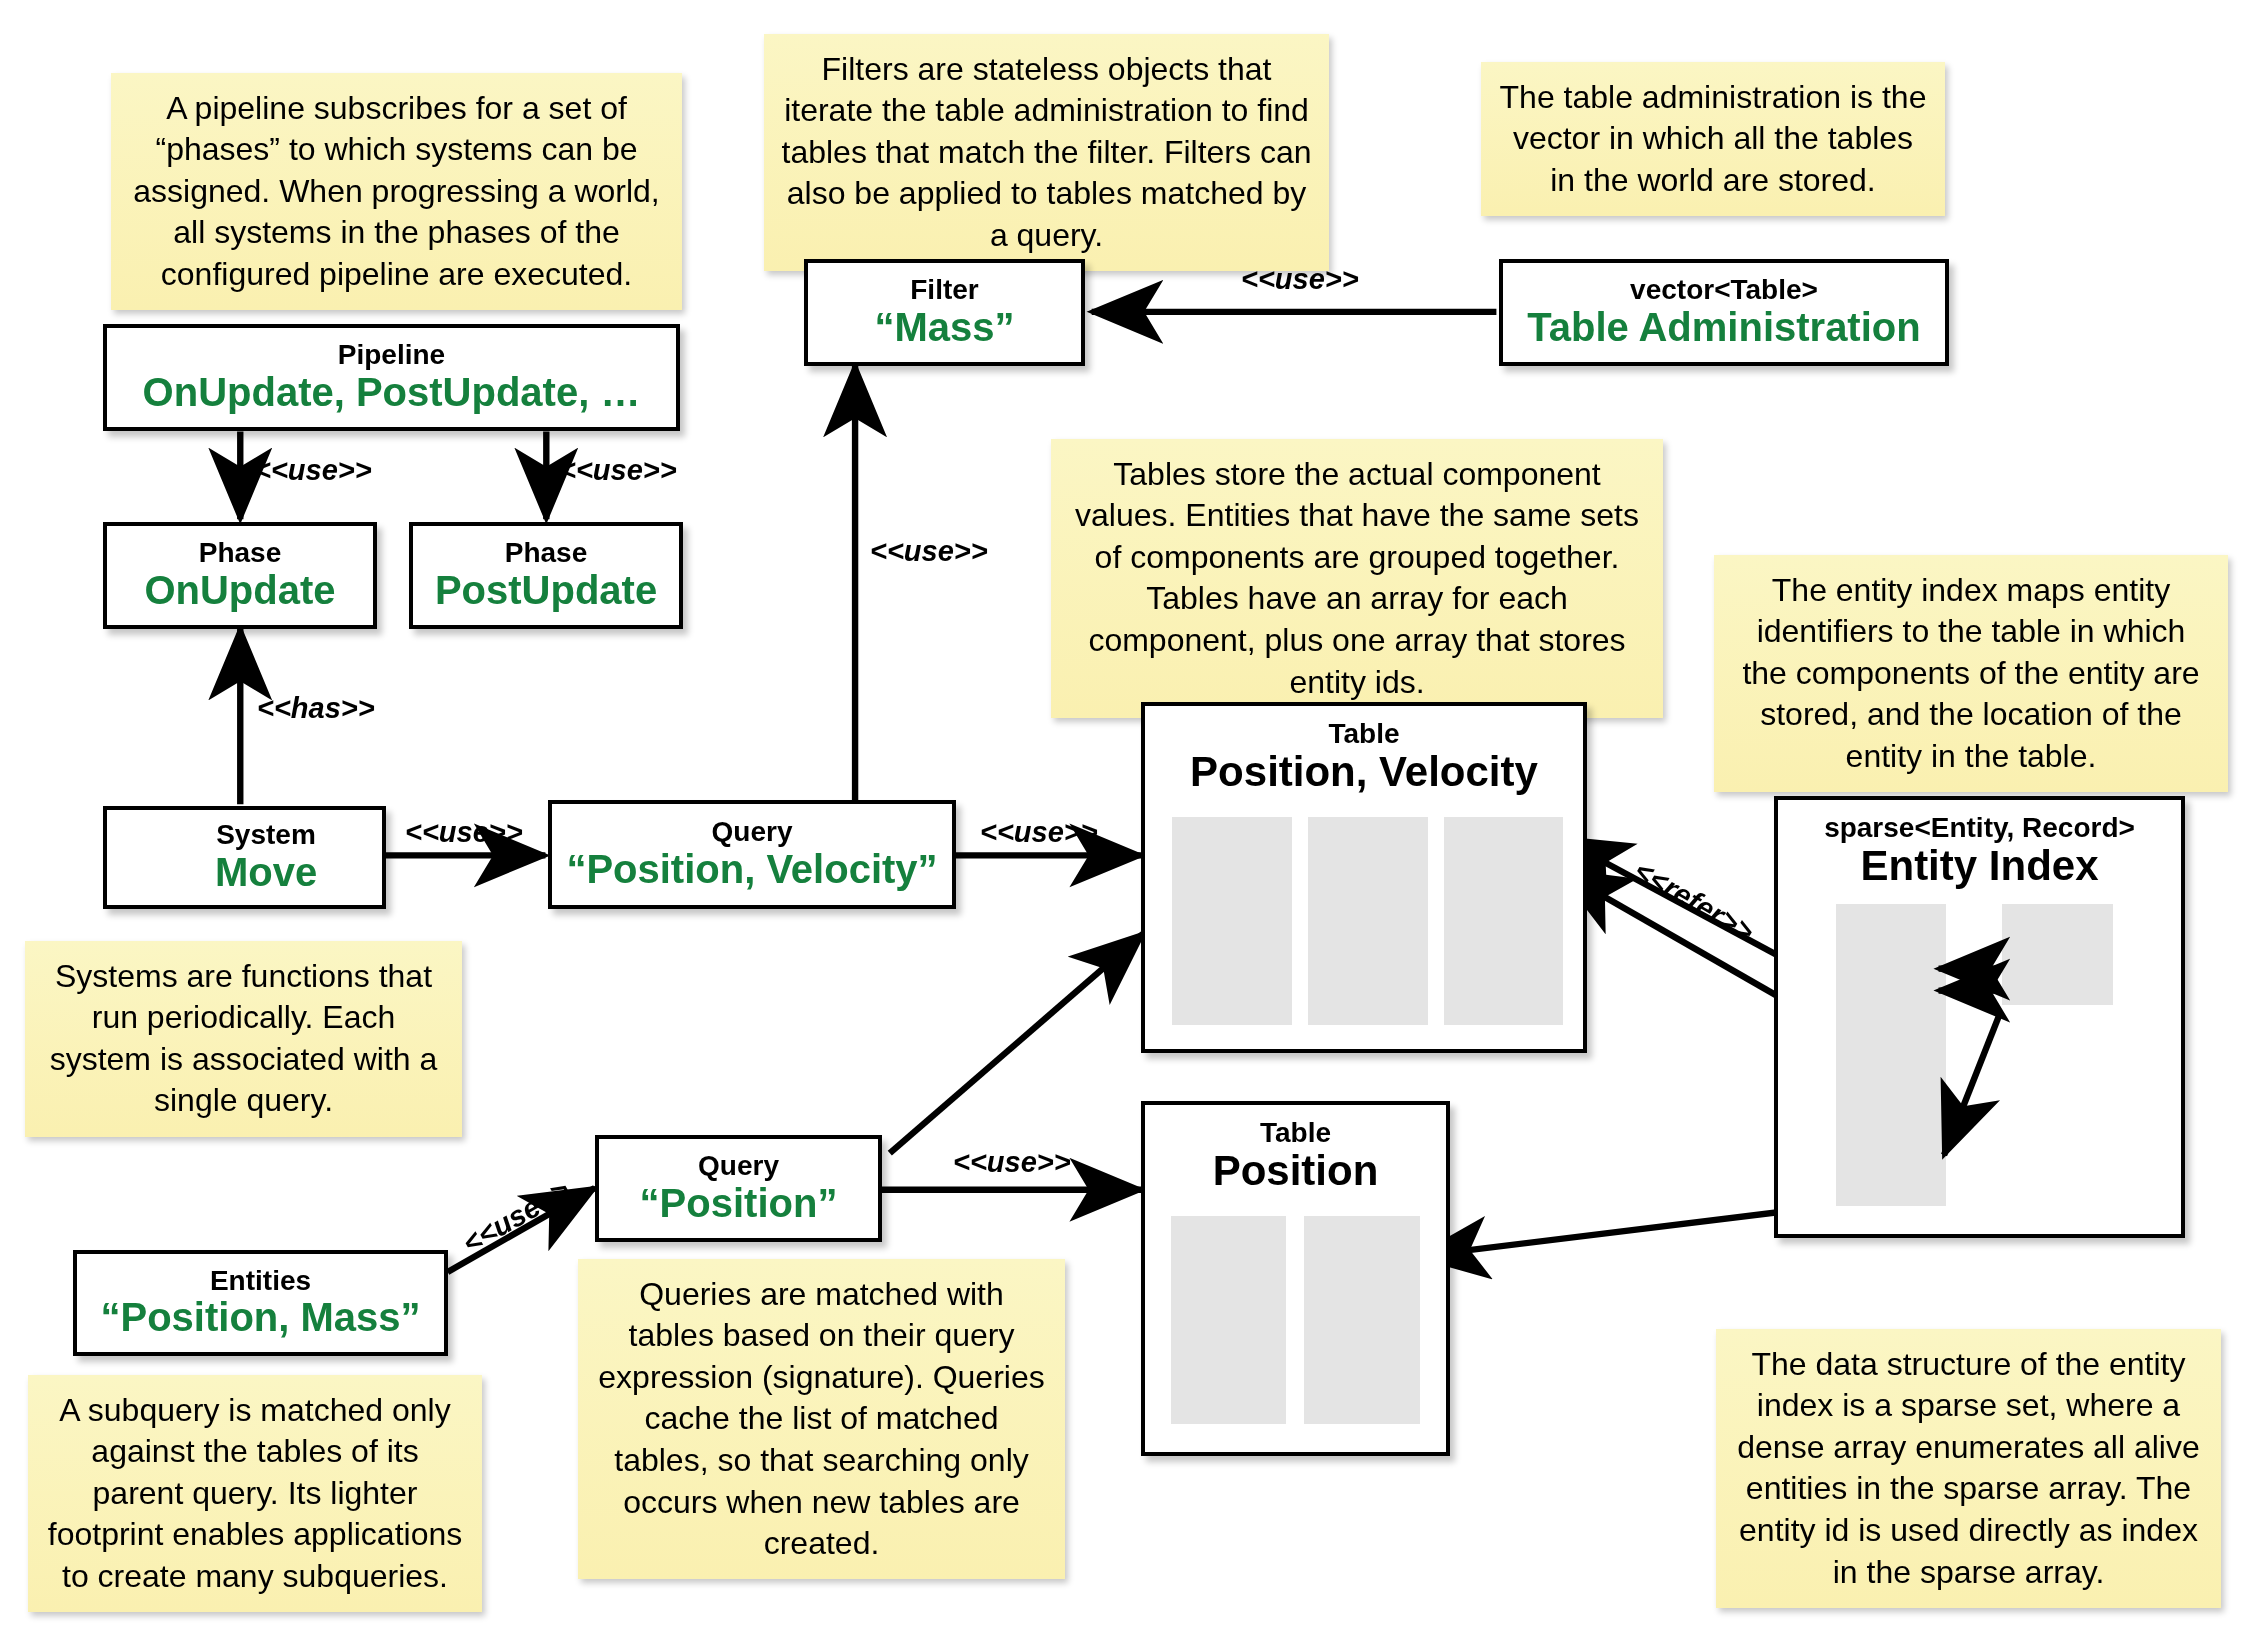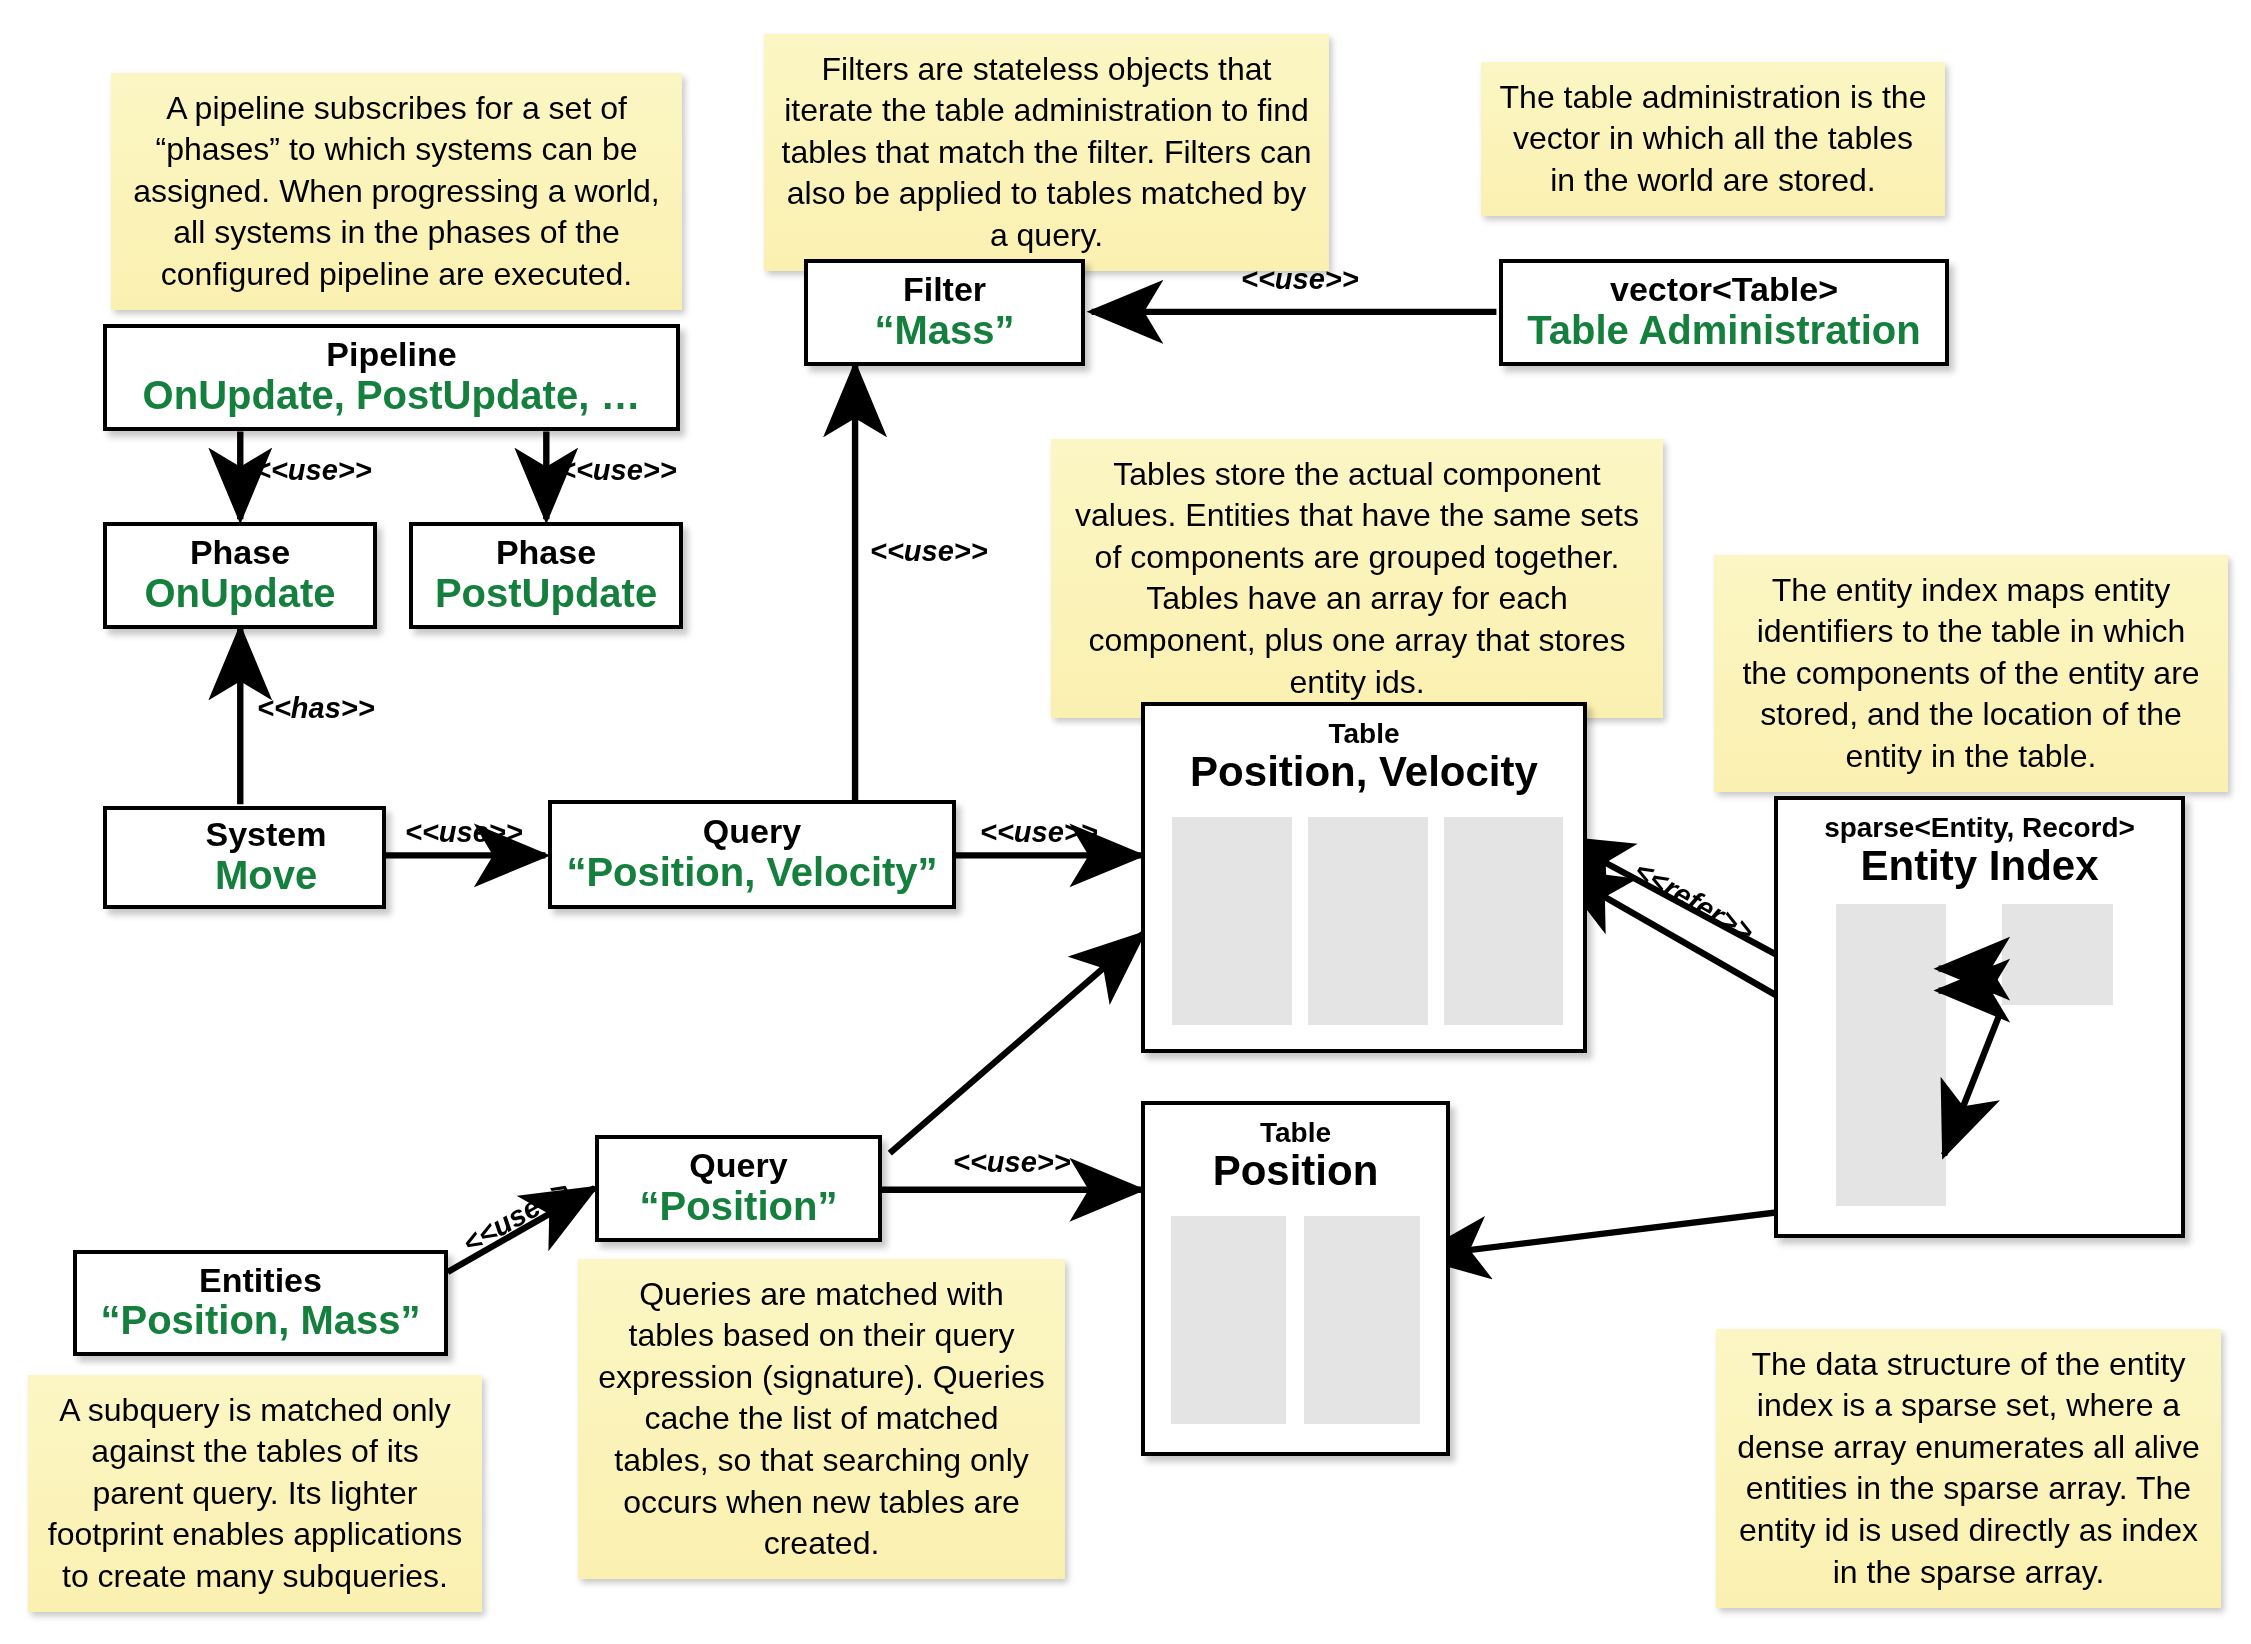--- a/index.html
+++ b/index.html
@@ -26,21 +26,21 @@
     background:#ffffff;
     border:4.6px solid #000;
     box-sizing:border-box;
     box-shadow:4.6px 5.5px 6.4px rgba(0,0,0,0.22);
     display:flex;
     flex-direction:column;
     align-items:center;
     justify-content:center;
     z-index:4;
   }
-  .box .stereo{font-size:34px;font-weight:700;line-height:1.05;color:#000;}
+  .box .stereo{font-size:28px;font-weight:700;line-height:1.05;color:#000;}
   .box .title{font-size:40px;font-weight:700;line-height:1.12;color:#15803d;white-space:nowrap;}
 
   
   .tbox{
     position:absolute;
     background:#ffffff;
     border:4.6px solid #000;
     box-sizing:border-box;
     box-shadow:4.6px 5.5px 6.4px rgba(0,0,0,0.22);
     z-index:4;
@@ -123,20 +123,21 @@
   <div class="note" style="left:111px;top:73px;width:571px;">A pipeline subscribes for a set of “phases” to which systems can be assigned. When progressing a world, all systems in the phases of the configured pipeline are executed.</div>
 
   <div class="note" style="left:764px;top:34px;width:565px;">Filters are stateless objects that iterate the table administration to find tables that match the filter. Filters can also be applied to tables matched by a query.</div>
 
   <div class="note" style="left:1481px;top:62px;width:464px;">The table administration is the vector in which all the tables in the world are stored.</div>
 
   <div class="note" style="left:1051px;top:439px;width:612px;">Tables store the actual component values. Entities that have the same sets of components are grouped together. Tables have an array for each component, plus one array that stores entity ids.</div>
 
   <div class="note" style="left:1714px;top:555px;width:514px;">The entity index maps entity identifiers to the table in which the components of the entity are stored, and the location of the entity in the table.</div>
 
+  <div class="note" style="left:25px;top:941px;width:437px;">Systems are functions that run periodically. Each system is associated with a single query.</div>
 
   <div class="note" style="left:578px;top:1259px;width:487px;">Queries are matched with tables based on their query expression (signature). Queries cache the list of matched tables, so that searching only occurs when new tables are created.</div>
 
   <div class="note" style="left:20px;top:1375px;width:454px;margin-left:8px;">A subquery is matched only against the tables of its parent query. Its lighter footprint enables applications to create many subqueries.</div>
 
   <div class="note" style="left:1716px;top:1329px;width:505px;">The data structure of the entity index is a sparse set, where a dense array enumerates all alive entities in the sparse array. The entity id is used directly as index in the sparse array.</div>
 
   <div class="box" style="left:804px;top:259px;width:281px;height:107px;">
     <span class="stereo">Filter</span>
     <span class="title">“Mass”</span>

